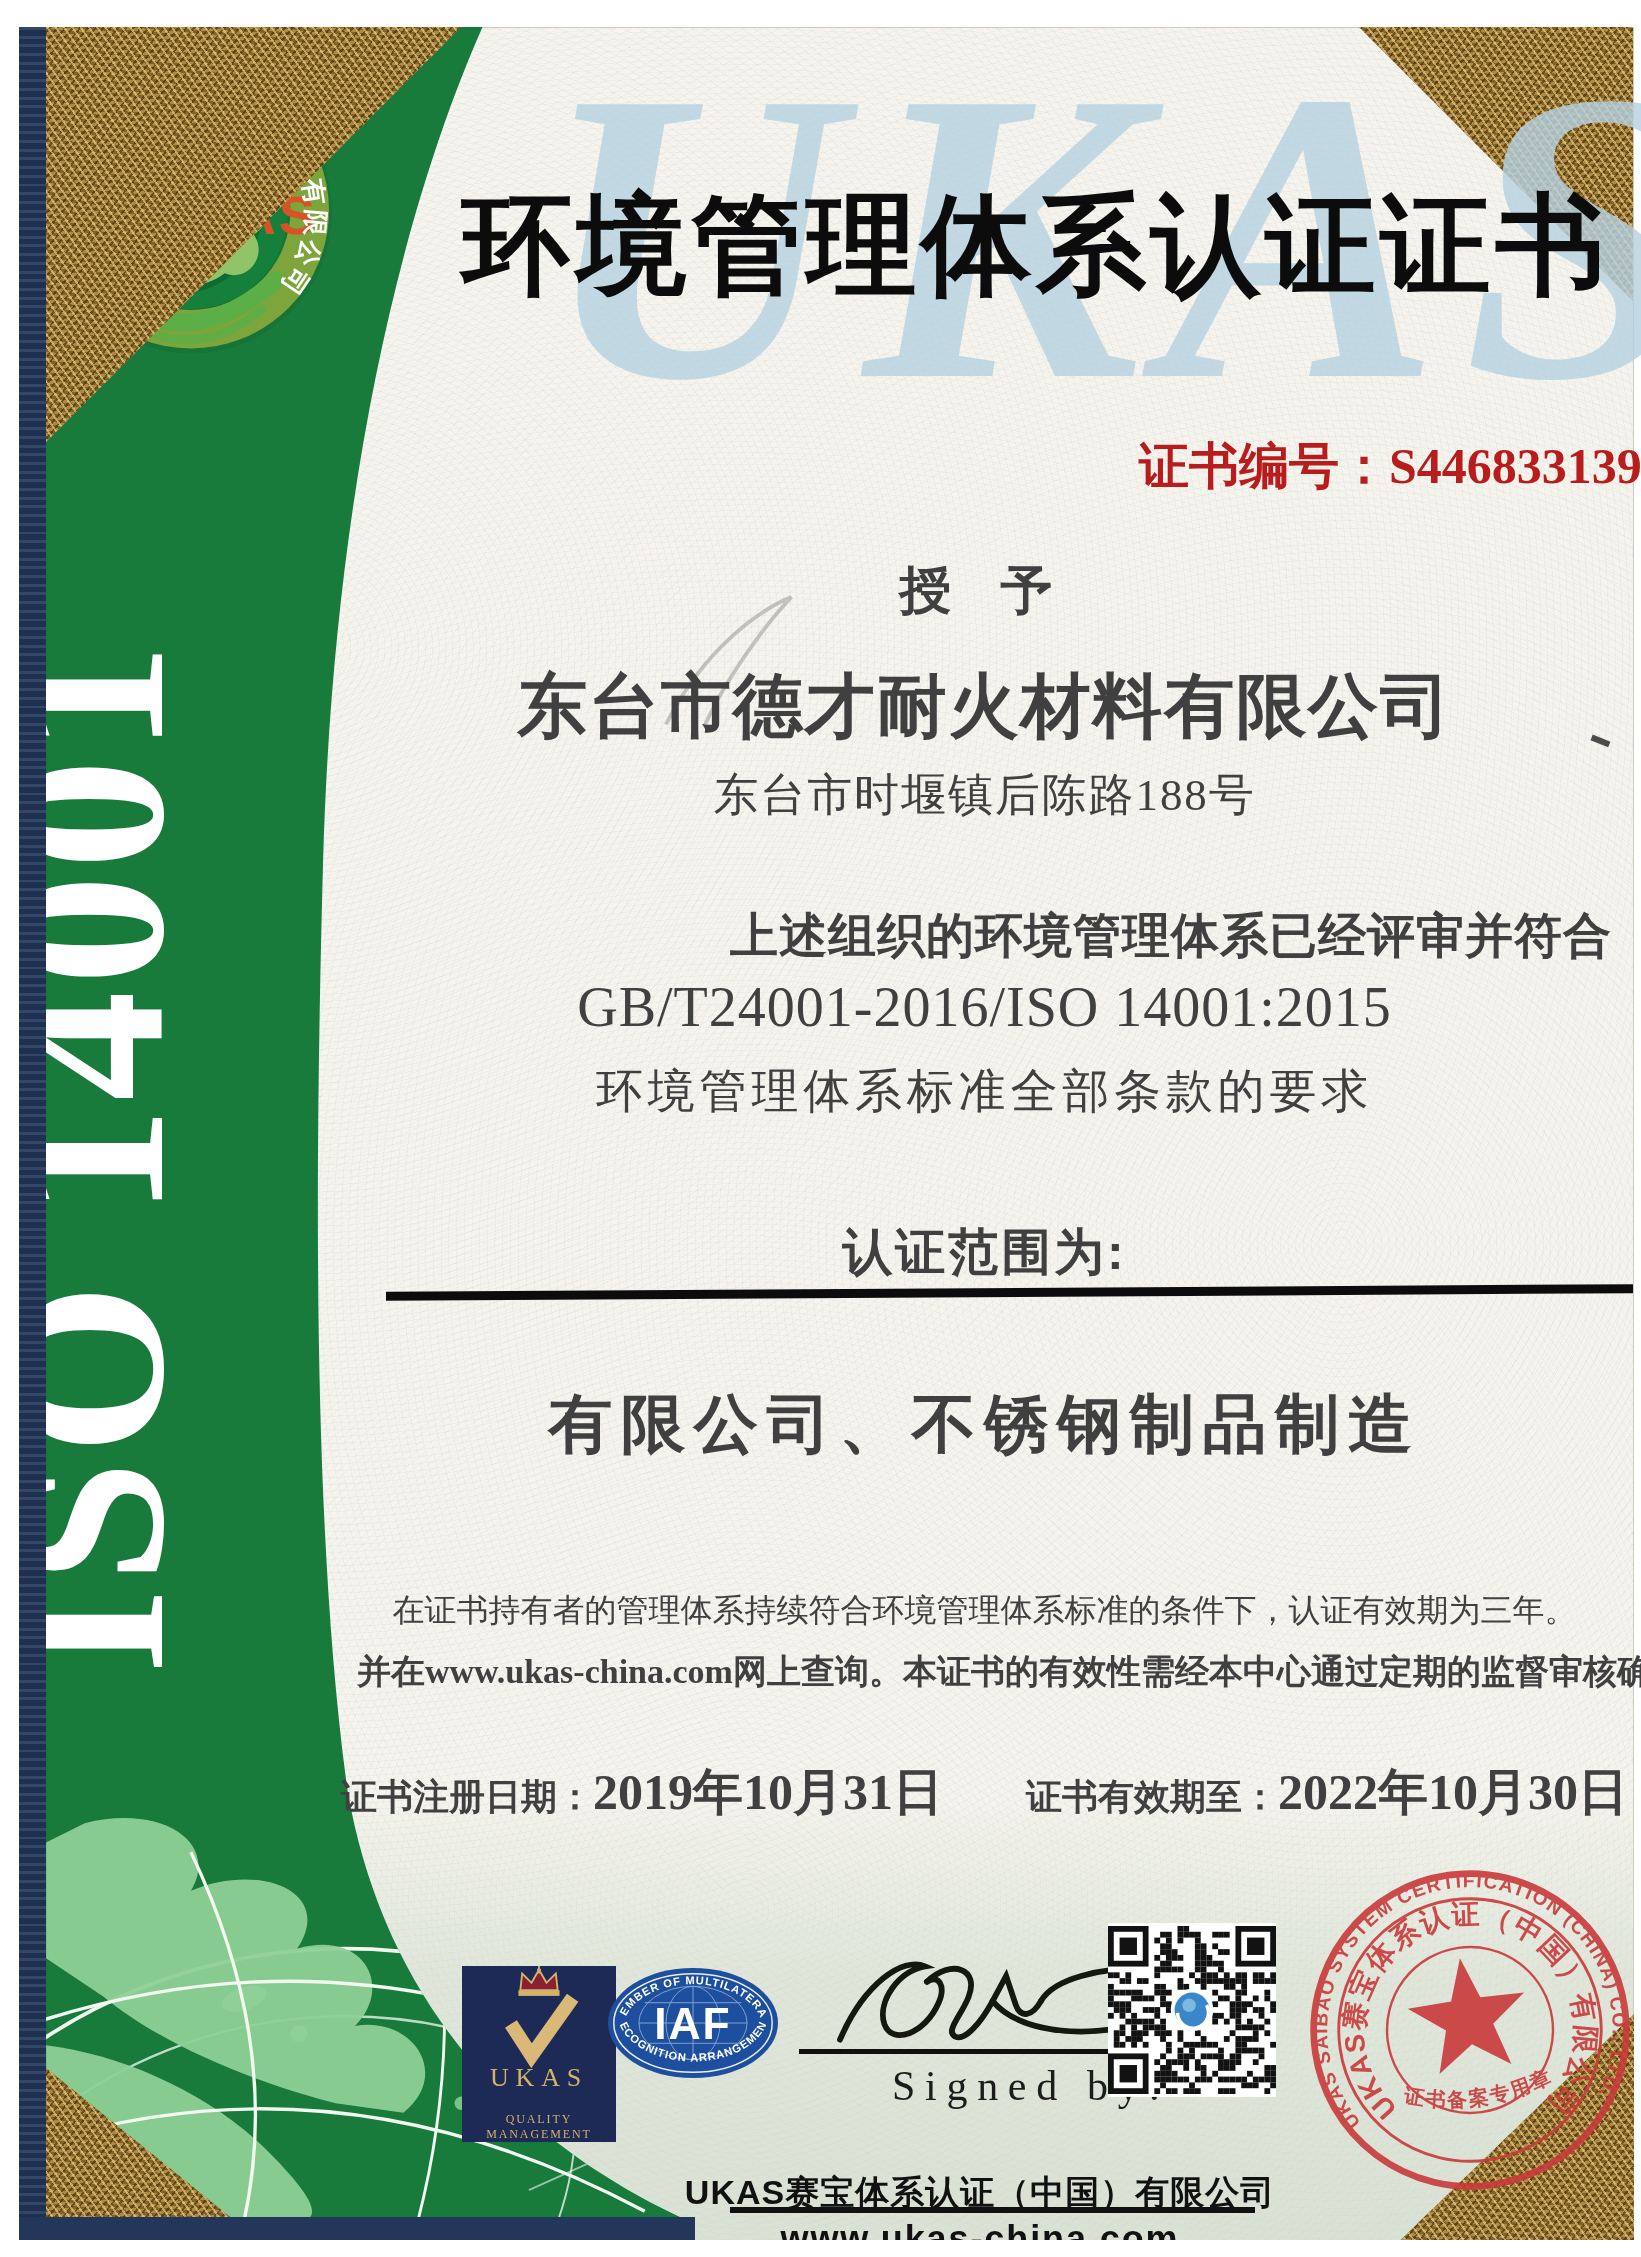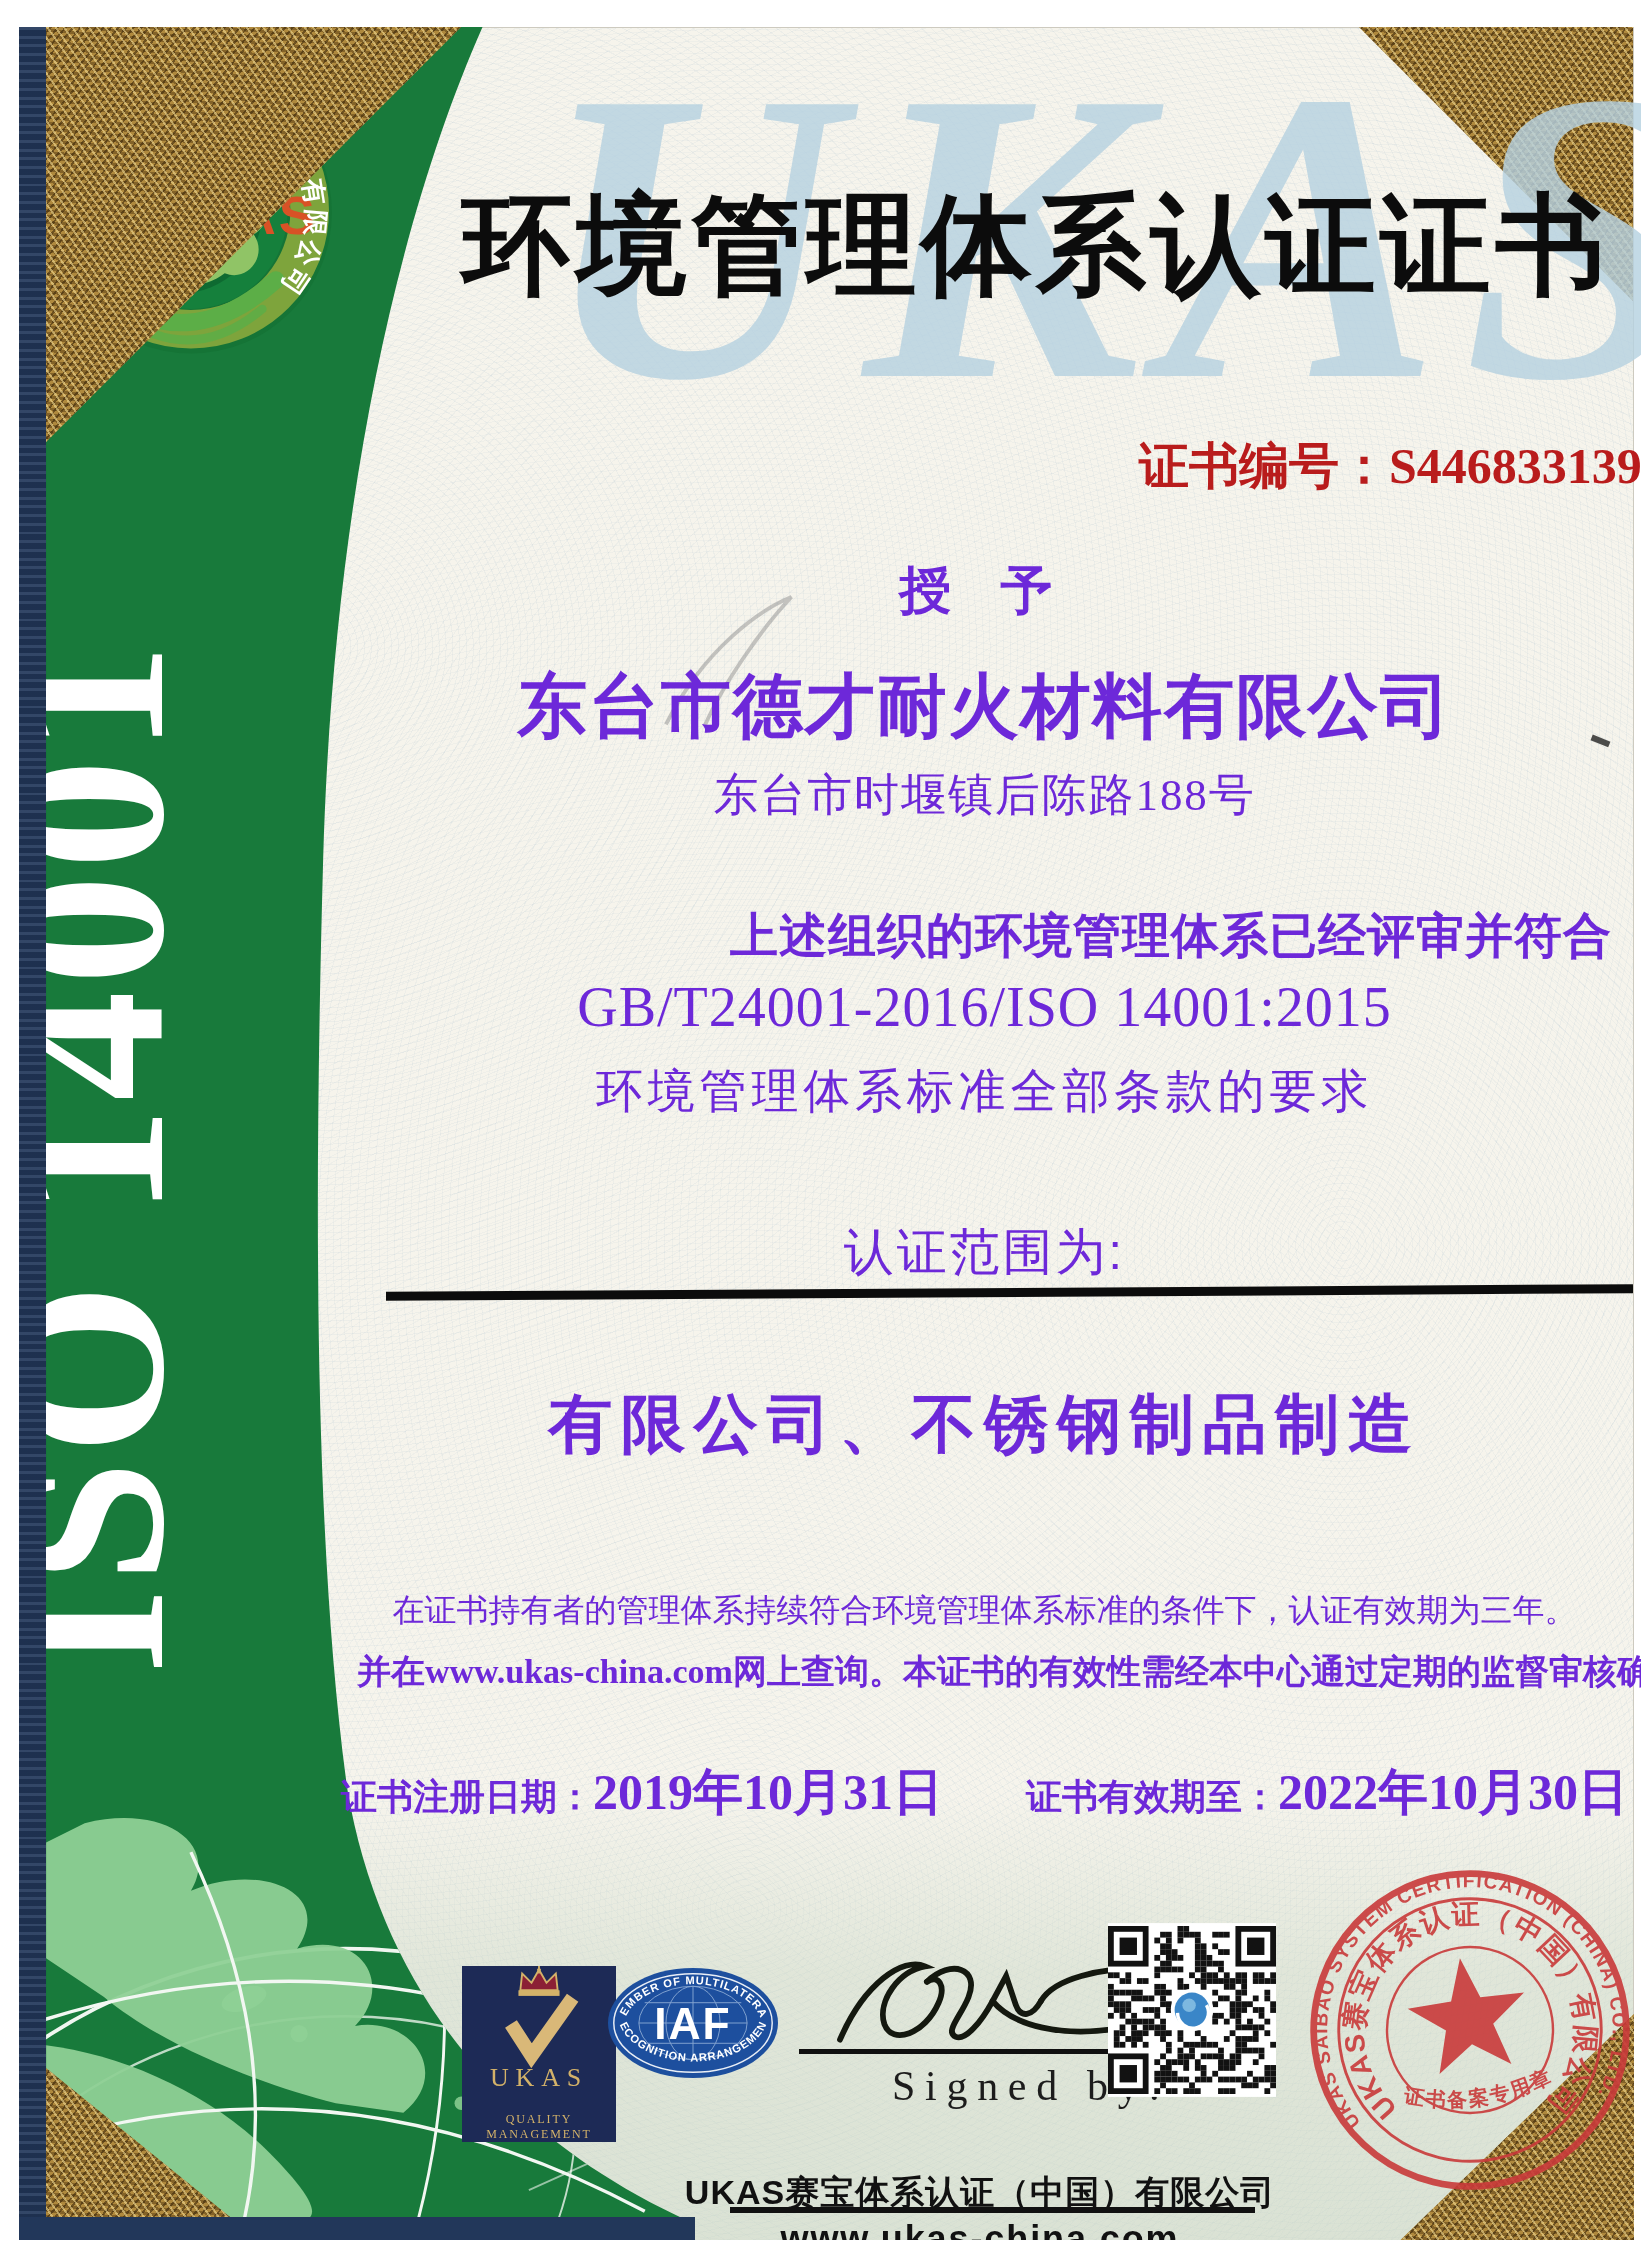--- a/index.html
+++ b/index.html
@@ -30,28 +30,28 @@
   .gold-bl{left:46px;top:2068px;width:189px;height:153px;clip-path:polygon(0 0,0 100%,100% 100%);}
   .gold-br{left:1383px;top:2014px;width:251px;height:243px;clip-path:polygon(100% 0,100% 100%,0 100%);}
   
   .watermark{position:absolute;left:541px;top:7.7px;z-index:4;font-family:"Liberation Serif",serif;
     font-style:italic;font-weight:700;font-size:415px;line-height:1.1;letter-spacing:23px;
     color:#b7d2e1;opacity:.82;white-space:nowrap;}
   .title{position:absolute;left:462px;top:172px;z-index:5;font-weight:700;font-size:110px;
     letter-spacing:4.8px;color:#0c0c0c;white-space:nowrap;}
   .certno{position:absolute;left:1139px;top:433px;z-index:5;font-weight:700;font-size:50px;color:#b91c1c;white-space:nowrap;}
   
-  .col{position:absolute;left:357px;width:1255px;z-index:5;text-align:center;color:#6d28d9;white-space:nowrap;}
+  .col{position:absolute;left:357px;width:1255px;z-index:5;text-align:center;color:#404040;white-space:nowrap;}
   .awarded{top:556px;font-family:"Liberation Sans",sans-serif;font-weight:700;font-size:52px;letter-spacing:17.4px;}
   .company{top:660px;font-weight:700;font-size:70px;letter-spacing:1.9px;}
   .address{top:765px;font-size:45px;letter-spacing:1.9px;}
   .statement{top:904px;font-family:"Liberation Sans",sans-serif;font-weight:700;font-size:48px;letter-spacing:1px;text-align:right;}
   .standard{top:975px;font-size:56px;letter-spacing:1px;}
   .standard-note{top:1060px;font-size:47px;letter-spacing:4.8px;}
-  .scope-label{top:1219px;font-family:"Liberation Sans",sans-serif;font-weight:400;font-size:50px;letter-spacing:2.9px;}
+  .scope-label{top:1219px;font-family:"Liberation Sans",sans-serif;font-weight:700;font-size:50px;letter-spacing:2.9px;}
   .rule{position:absolute;left:386px;top:1288px;width:1247px;height:8.7px;background:#0c0c0c;z-index:5;transform:rotate(-.35deg);}
   .scope{top:1381px;font-weight:700;font-size:64px;letter-spacing:8.7px;}
   .valid1{top:1589px;font-size:32px;font-weight:400;}
   .valid2{top:1649px;font-size:34px;font-weight:600;}
   .dates{top:1759px;display:flex;justify-content:center;gap:83px;}
   .dates .lab{font-family:"Liberation Sans",sans-serif;font-weight:700;font-size:36px;}
   .dates .val{font-size:50px;font-weight:600;}
   
   .qm{position:absolute;left:462px;top:1966px;width:154px;height:176px;background:#1d2a56;z-index:5;
       display:flex;flex-direction:column;align-items:center;color:#d3b269;}

